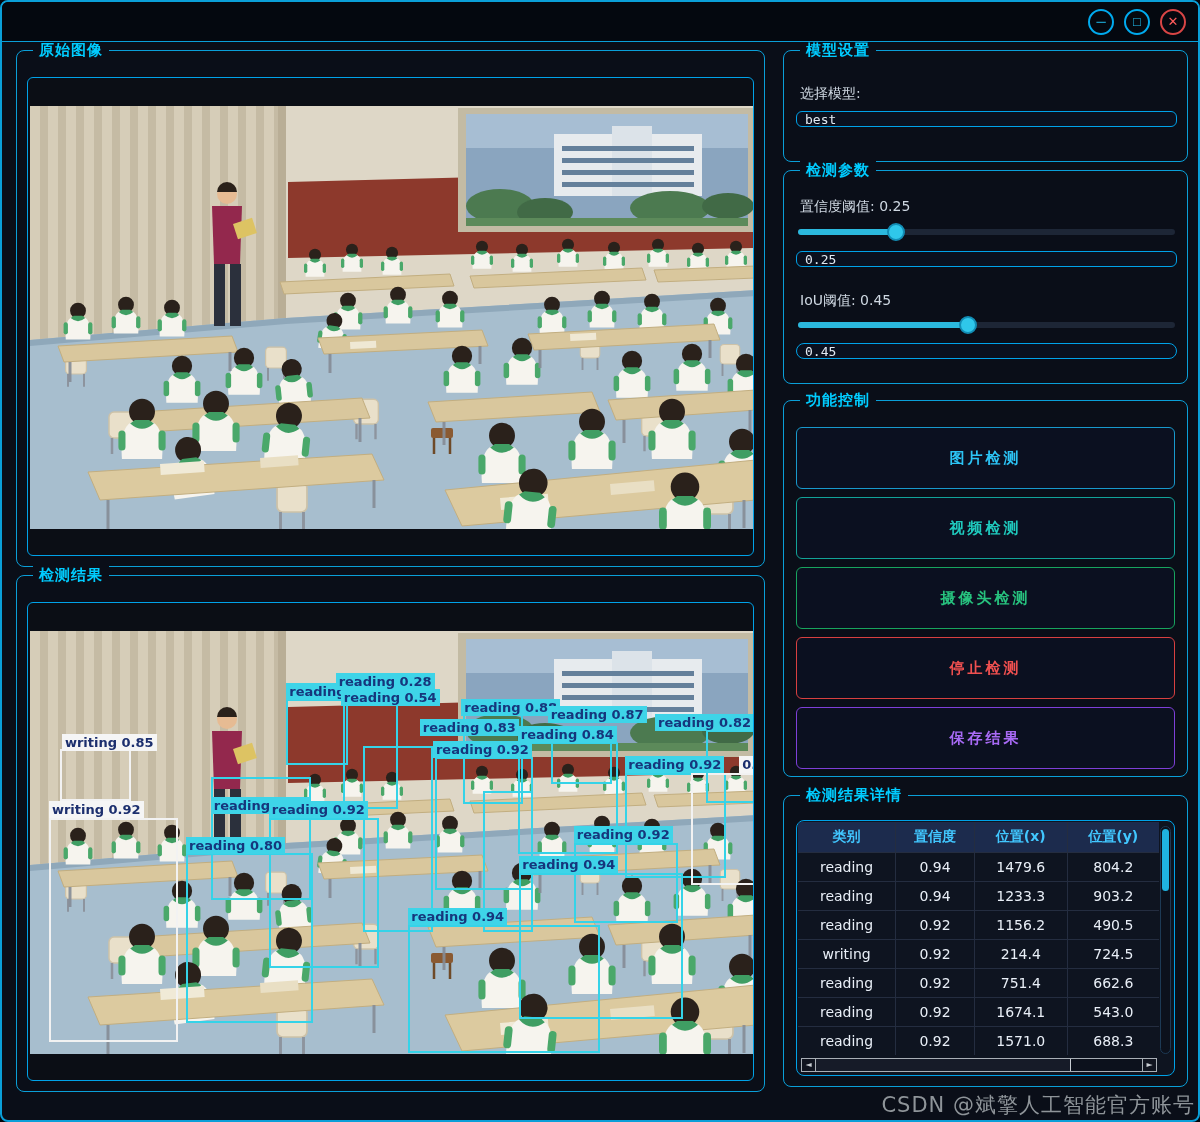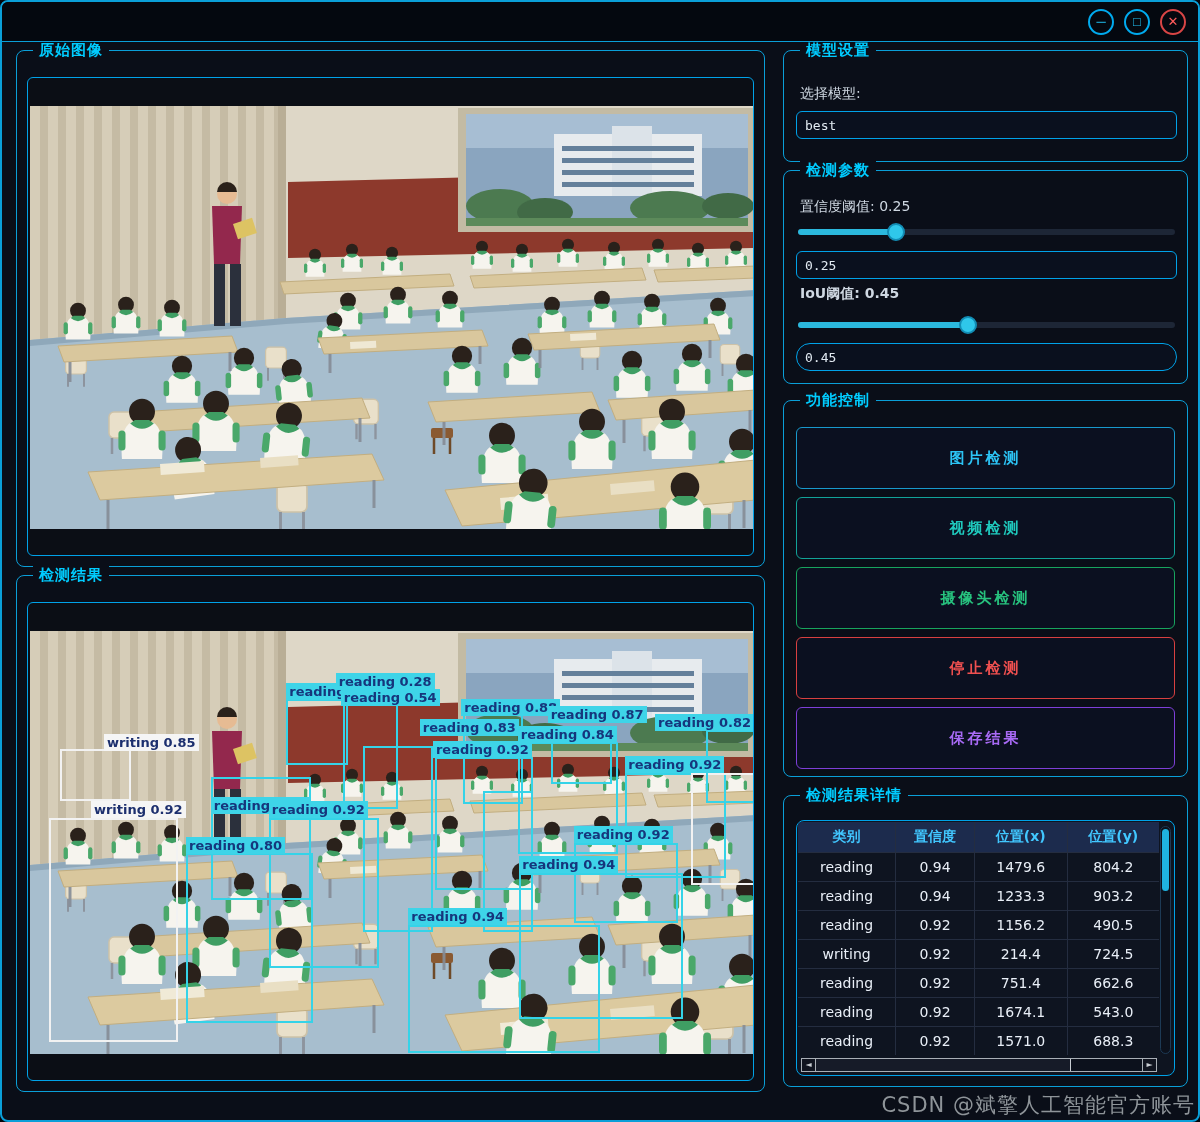--- a/index.html
+++ b/index.html
@@ -24,24 +24,24 @@
   
   .img-frame{position:absolute;left:10px;top:26px;right:10px;bottom:10px;
     border:1px solid #00a2e8;border-radius:6px;background:#0b0e15;overflow:hidden;}
   .photo{position:absolute;left:2px;top:28px;width:726px;height:423px;background:#11151f;}
   svg.scene{display:block;width:100%;height:100%;}
   .overlay{position:absolute;left:0;top:0;width:100%;height:100%;overflow:hidden;}
   .det-box{position:absolute;border:2px solid #35d3e8;}
   .det-box.white{border-color:#f2f2f2;}
   .det-label{position:absolute;background:#3ed4e8;color:#16367c;font-weight:bold;
     font-size:13px;line-height:17px;height:17px;padding:0 3px;white-space:nowrap;}
-  .det-label.white{background:#f5f5f5;color:#1c2f6e;margin-left:42px;}
+  .det-label.white{background:#f5f5f5;color:#1c2f6e;}
   
   .field-label{position:absolute;color:#cfd8e2;font-size:14px;}
-  .tin{position:absolute;height:28px;background:#0a101e;border:1px solid #00a2e8;
+  .tin{position:absolute;height:16px;background:#0a101e;border:1px solid #00a2e8;
     border-radius:6px;color:#e2eaf2;font-family:"DejaVu Sans Mono",monospace;
     font-size:13px;padding:0 8px;width:381px;left:12px;}
   .slider{position:absolute;left:14px;width:377px;height:18px;cursor:pointer;}
   .slider .track{position:absolute;top:6px;left:0;right:0;height:6px;border-radius:3px;background:#1d2636;}
   .slider .fill{position:absolute;top:6px;left:0;height:6px;border-radius:3px;background:#2bb8dd;}
   .slider .handle{position:absolute;top:0;width:18px;height:18px;border-radius:50%;
     background:#2fc7ea;border:2px solid #128cb4;transform:translateX(-9px);}
   .btn-col{position:absolute;left:12px;right:12px;top:26px;}
   .func-btn{display:block;width:100%;height:62px;margin-bottom:8px;background:#0b1020;
     border:1px solid #1899cc;border-radius:6px;color:#2cc4f5;font-size:15px;font-weight:bold;
@@ -303,21 +303,21 @@
 
   <div class="gb" style="left:781px;top:168px;width:405px;height:214px;">
     <span class="legend">检测参数</span>
     <span class="field-label" style="left:16px;top:27px;">置信度阈值: 0.25</span>
     <div class="slider" id="conf-slider" style="top:52px;">
       <div class="track"></div>
         <div class="fill" id="conf-fill" style="width: 26%;"></div>
       <div class="handle" id="conf-handle" style="left: 26%;"></div>
     </div>
     <input class="tin" style="top: 80px;" readonly="" value="0.25">
-    <span class="field-label" style="left:16px;top:114px;font-weight:bold;">IoU阈值: 0.45</span>
+    <span class="field-label" style="left:16px;top:121px;">IoU阈值: 0.45</span>
     <div class="slider" id="iou-slider" style="top:145px;">
       <div class="track"></div>
         <div class="fill" id="iou-fill" style="width: 45%;"></div>
       <div class="handle" id="iou-handle" style="left: 45%;"></div>
     </div>
     <input class="tin" style="top: 172px; border-radius: 14px;" readonly="" value="0.45">
   </div>
 
   <div class="gb" style="left:781px;top:398px;width:405px;height:377px;">
     <span class="legend">功能控制</span>

